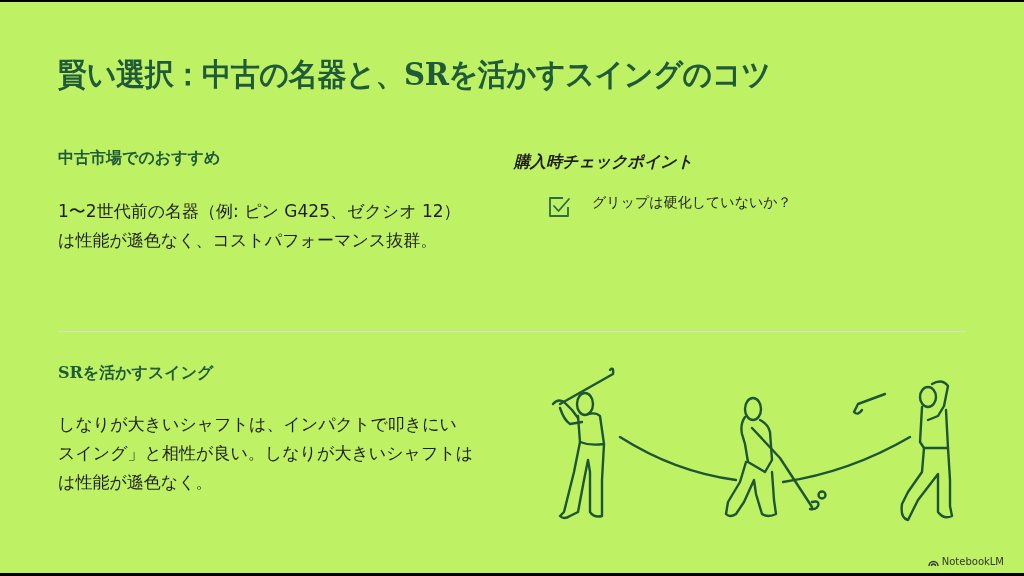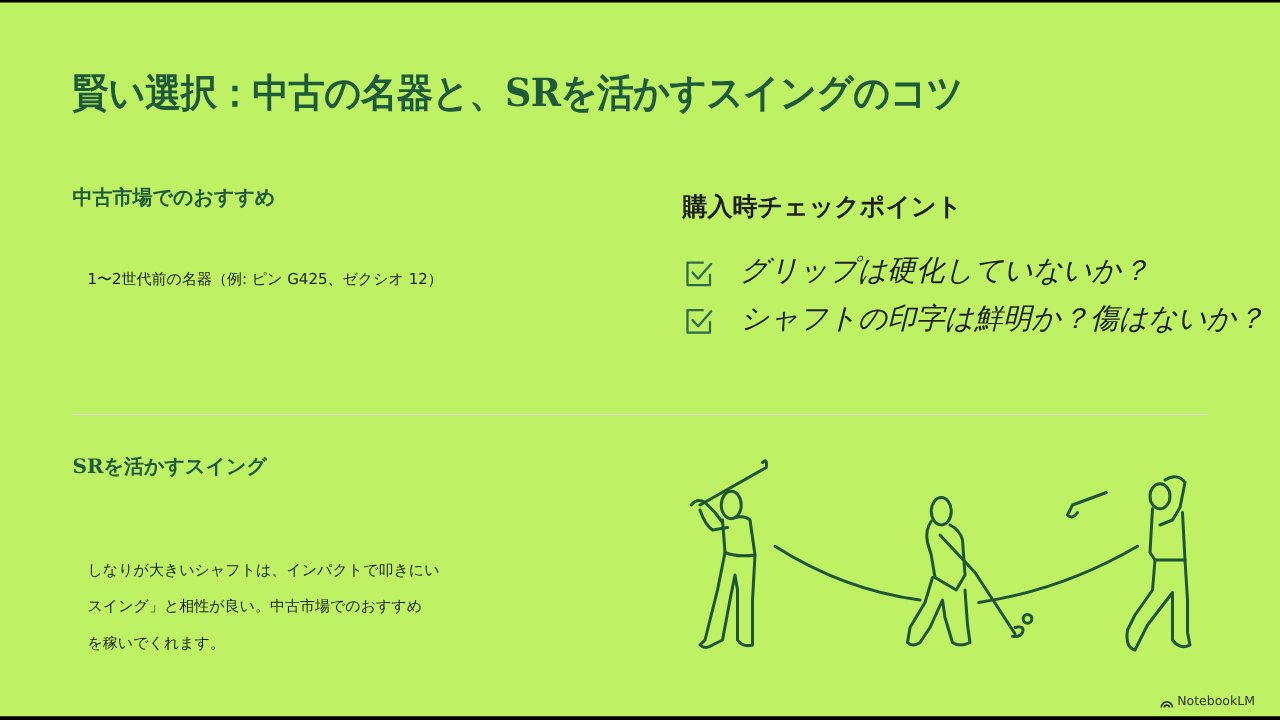--- a/index.html
+++ b/index.html
@@ -40,51 +40,51 @@
       position: absolute;
       margin: 0;
       font-family: "DejaVu Serif", "Liberation Serif", serif;
       font-weight: bold;
       font-size: 16px;
       color: #1f5a3a;
       white-space: nowrap;
     }
     .body-text {
       position: absolute;
-      margin: 12px;
-      font-size: 12px;
+      margin: 0;
+      font-size: 17px;
       line-height: 29px;
       color: #1e1e1e;
     }
     .check-heading {
       position: absolute;
-      left: 546px;
+      left: 514px;
       top: 150px;
       margin: 0;
-      font-size: 20px;
+      font-size: 16px;
       font-weight: bold;
       color: #1e1e1e;
       white-space: nowrap;
+      font-style: italic;
     }
     .check-list {
       position: absolute;
       left: 546px;
       top: 192px;
       margin: 0;
       padding: 0;
       list-style: none;
     }
     .check-item {
       display: flex;
-      align-items: flex-end;
+      align-items: flex-start;
       height: 38px;
-      font-size: 23px;
+      font-size: 14px;
       color: #1e1e1e;
       white-space: nowrap;
-      font-style: italic;
     }
     .check-item svg {
       width: 26px;
       height: 26px;
       margin-right: 20px;
       flex: 0 0 auto;
     }
     .divider {
       position: absolute;
       left: 58px;
@@ -118,47 +118,41 @@
 </head>
 <body>
 
 <div class="slide">
 
   <h1 class="title">賢い選択：中古の名器と、SRを活かすスイングのコツ</h1>
 
   <h2 class="section-heading" style="left:58px; top:146px;">中古市場でのおすすめ</h2>
   <div class="body-text" style="left:58px; top:195px;">
     <div>1〜2世代前の名器（例: ピン G425、ゼクシオ 12）</div>
+    <div>は性能が遜色なく、コストパフォーマンス抜群。</div>
   </div>
 
   <h3 class="check-heading">購入時チェックポイント</h3>
   <ul class="check-list">
     <li class="check-item">
       <svg viewBox="0 0 26 26">
         <path d="M17 4 H4 V22 H22 V13" fill="none" stroke="#2e6b4b" stroke-width="1.8" stroke-linejoin="round"></path>
         <path d="M8 12 L12.5 17 L23 5" fill="none" stroke="#2e6b4b" stroke-width="1.8" stroke-linecap="round" stroke-linejoin="round"></path>
       </svg>
       <span>グリップは硬化していないか？</span>
     </li>
-    <li class="check-item">
-      <svg viewBox="0 0 26 26">
-        <path d="M17 4 H4 V22 H22 V13" fill="none" stroke="#2e6b4b" stroke-width="1.8" stroke-linejoin="round"></path>
-        <path d="M8 12 L12.5 17 L23 5" fill="none" stroke="#2e6b4b" stroke-width="1.8" stroke-linecap="round" stroke-linejoin="round"></path>
-      </svg>
-      <span>シャフトの印字は鮮明か？傷はないか？</span>
-    </li>
   </ul>
 
   <div class="divider"></div>
 
   <h2 class="section-heading" style="left:58px; top:361px;">SRを活かすスイング</h2>
-  <div class="body-text" style="left:58px; top:428px;">
+  <div class="body-text" style="left:58px; top:408px;">
     <div>しなりが大きいシャフトは、インパクトで叩きにい</div>
-    <div>スイング」と相性が良い。中古市場でのおすすめ</div>
-    <div>を稼いでくれます。</div>
+    <div>スイング」と相性が良い。しなりが大きいシャフトは</div>
+    <div>は性能が遜色なく。</div>
   </div>
 
   <svg class="illustration" viewBox="0 0 430 170" fill="none" stroke="#1d5535" stroke-width="2.4" stroke-linecap="round" stroke-linejoin="round">
 
     <path d="M80 75 Q135 110 196 118"></path>
     <path d="M243 120 Q310 110 370 75"></path>
 
     <g>
       <path d="M70 8 Q74 4 73 12 L20 42"></path>
       <ellipse cx="45" cy="42" rx="8" ry="11"></ellipse>

